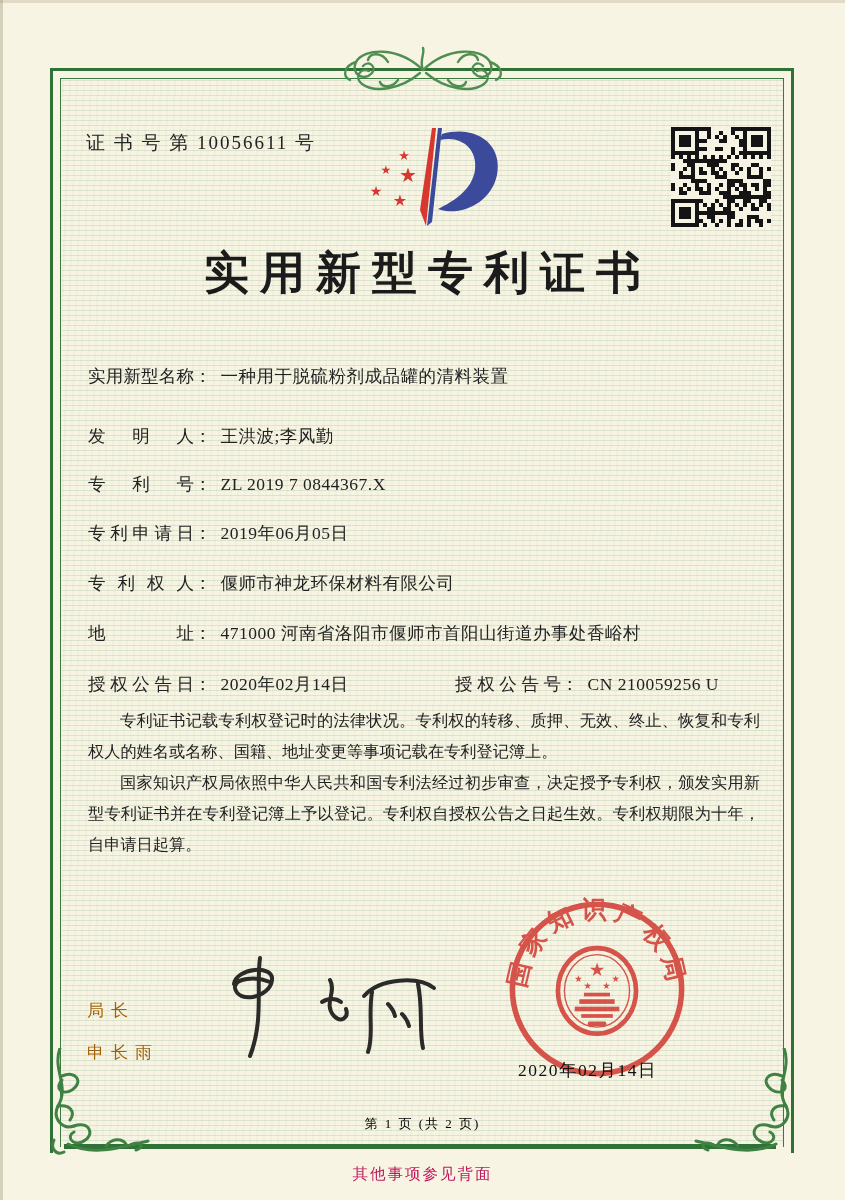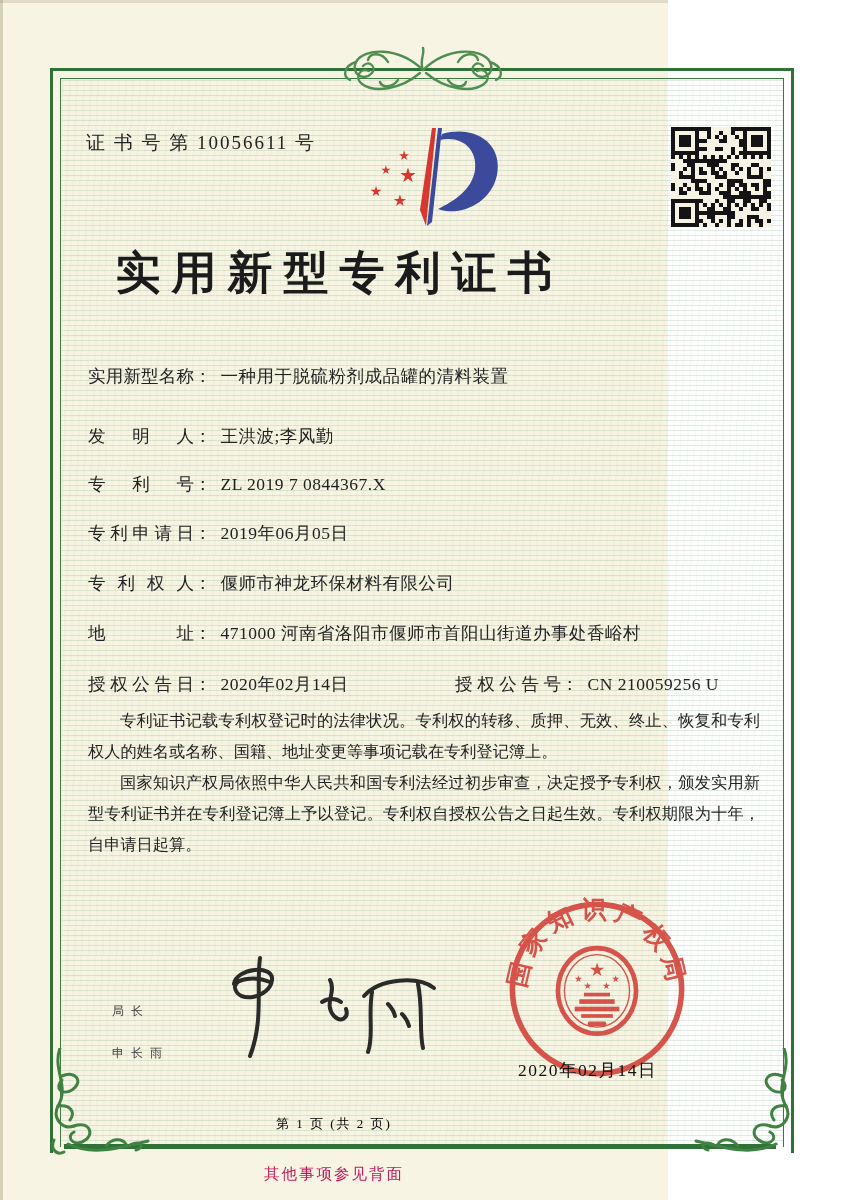--- a/index.html
+++ b/index.html
@@ -1,18 +1,18 @@
 <!DOCTYPE html>
 <html><head>
 <meta charset="utf-8">
 <style>
   html,body{margin:0;padding:0;}
   body{width:845px;height:1200px;overflow:hidden;
        font-family:"Liberation Serif","DejaVu Serif",serif;}
-  #page{position:relative;width:668px;height:1200px;background:#f8f4e4;}
+  #page{position:relative;width:845px;height:1200px;background:#f8f4e4;}
   #page::before{content:"";position:absolute;left:0;top:0;width:3px;height:100%;
        background:rgba(150,140,110,.35);}
   #page::after{content:"";position:absolute;left:0;top:0;width:100%;height:3px;
        background:rgba(150,140,110,.25);}
 
   
   .guilloche{position:absolute;left:62px;top:80px;width:722px;height:1064px;
        background:
          repeating-linear-gradient(180deg, rgba(110,160,110,.20) 0 1px, rgba(0,0,0,0) 1px 5px),
          repeating-linear-gradient(92deg, rgba(120,165,120,.05) 0 2px, rgba(0,0,0,0) 2px 7px);
@@ -37,21 +37,21 @@
 
   .field-row{position:absolute;left:88px;right:58px;font-size:17.5px;color:#222;white-space:nowrap;}
   .flabel{display:inline-block;width:106px;text-align:justify;text-align-last:justify;}
   .fcolon{display:inline-block;margin-right:9px;}
   .fvalue{letter-spacing:.5px;text-align:center;}
   .fgroup2{position:absolute;left:367px;top:0;}
 
   .paras{position:absolute;left:88px;top:706px;width:672px;font-size:16.2px;color:#222;}
   .paras p{margin:0;text-align:justify;text-indent:32px;line-height:31px;}
 
-  .director{position:absolute;left:112px;top:990px;font-size:12px;color:#404040;
+  .director{position:absolute;left:87px;top:990px;font-size:17px;color:#a16207;
        letter-spacing:7px;line-height:42px;}
   .signature{position:absolute;left:222px;top:952px;}
 
   .seal{position:absolute;left:504px;top:896px;}
   .seal-date{position:absolute;left:518px;top:1058px;font-size:17.5px;letter-spacing:1.5px;color:#111;}
 
   .page-no{position:absolute;left:0;right:0;top:1115px;text-align:center;font-size:13px;color:#000000;letter-spacing:2px;}
   .back-note{position:absolute;left:0;right:0;top:1164px;text-align:center;font-size:15.5px;color:#be185d;letter-spacing:2px;}
   .star{font-family:"DejaVu Sans",sans-serif;}
 </style>

